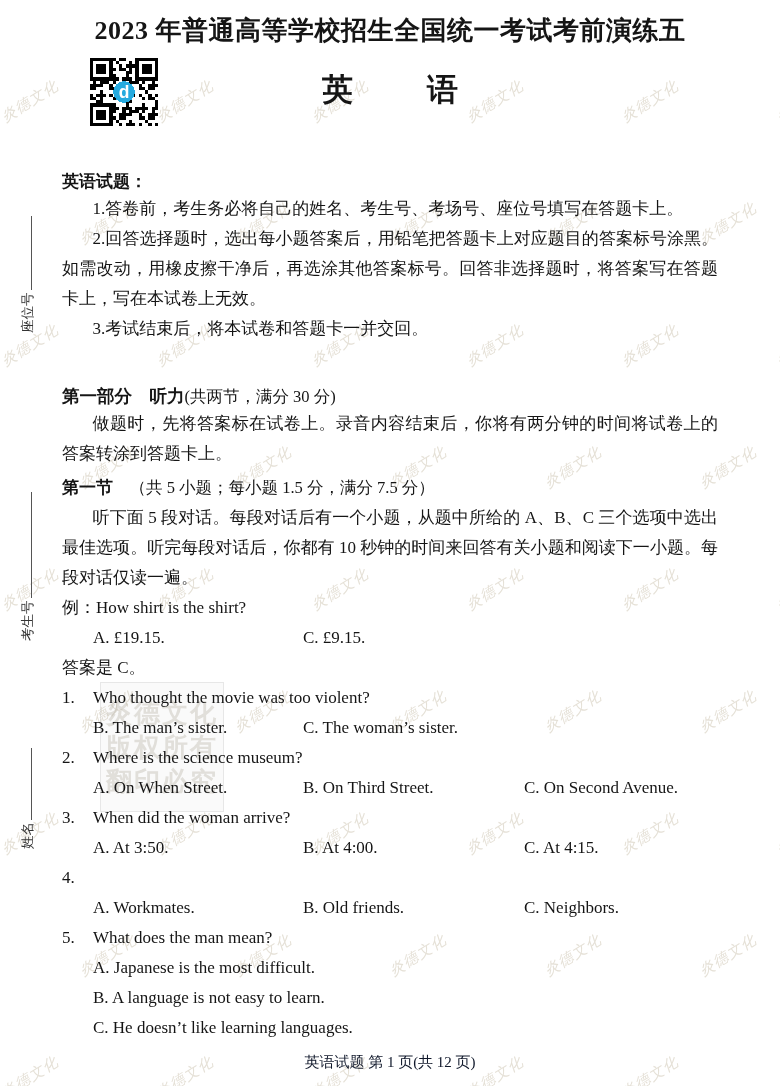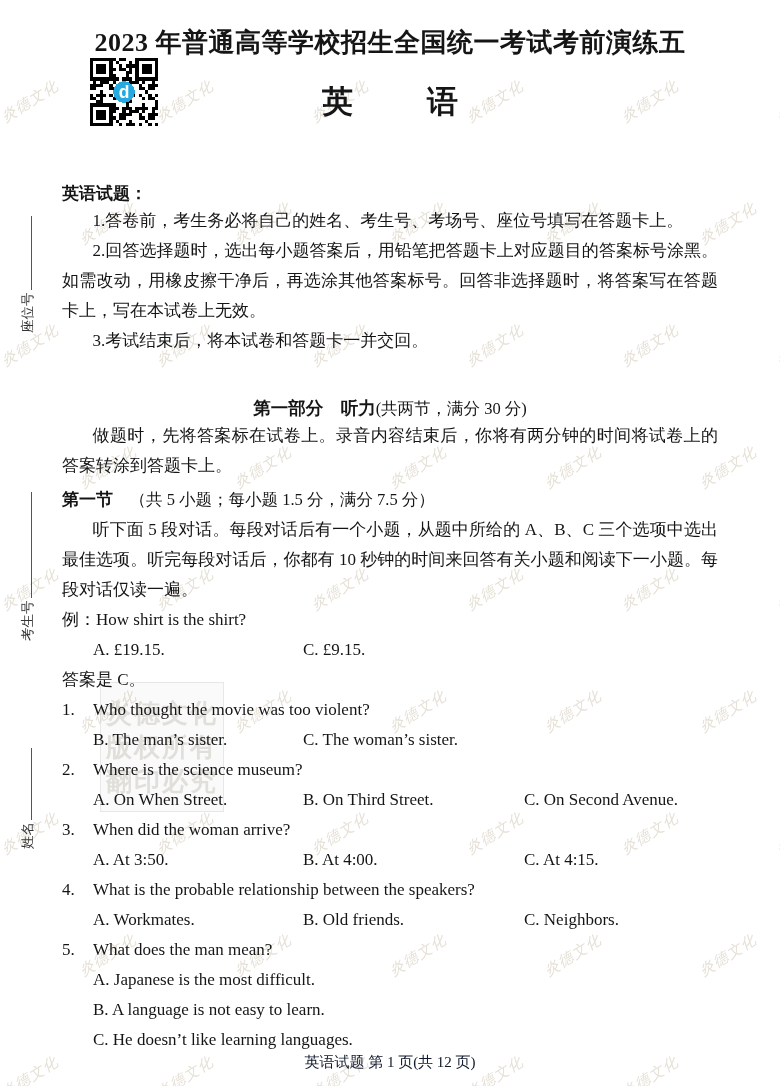--- a/index.html
+++ b/index.html
@@ -35,36 +35,36 @@
   .side-label .blank { display:inline-block; height:12px; border-bottom:1px solid #555; margin-left:2px; }
   .side-seat      { left:19px; top:333px; }
   .side-seat      .blank { width:74px; }
   .side-candidate { left:19px; top:641px; }
   .side-candidate .blank { width:106px; }
   .side-name      { left:19px; top:849px; }
   .side-name      .blank { width:72px; }
   
   .qr { position:absolute; left:90px; top:58px; width:68px; height:68px; z-index:1; }
   
-  .content { position:absolute; left:62px; top:12px; width:656px; z-index:1; }
+  .content { position:absolute; left:62px; top:0; width:656px; z-index:1; }
   .title {
     margin:14px 0 0; font-size:26px; line-height:34px; font-weight:700;
     text-align:center; letter-spacing:.5px;
   }
   .subject-row {
     margin-top:24px; height:36px; display:flex; justify-content:center;
     column-gap:74px; font-size:31px; line-height:36px; font-weight:700;
   }
   .notice-heading {
     margin-top:62px; font-size:17px; line-height:24px; font-weight:700;
     font-family:"Liberation Sans","DejaVu Sans",sans-serif;
   }
   .cn { margin:0; font-size:17px; line-height:30px; text-align:justify; }
   .indent { text-indent:1.8em; }
-  .part-heading { margin-top:40px; font-size:17.5px; line-height:24px;text-align:center; }
+  .part-heading { margin-top:40px; font-size:17.5px; line-height:24px; }
   .hd-bold { font-weight:700; font-family:"Liberation Sans","DejaVu Sans",sans-serif; }
   .hd-rest { font-size:16.5px; }
   .section-heading { margin-top:4px; font-size:17px; line-height:30px; }
   .en-line { font-size:17px; line-height:30px; }
   .options-row {
     display:grid; grid-template-columns:210px 221px 1fr;
     padding-left:31px; font-size:17px; line-height:30px;
   }
   .question-line { display:flex; font-size:17px; line-height:30px; }
   .qnum { flex:none; width:31px; }
@@ -355,21 +355,20 @@
       <span>When did the woman arrive?</span>
     </div>
     <div class="options-row">
       <span>A. At 3:50.</span>
       <span>B. At 4:00.</span>
       <span>C. At 4:15.</span>
     </div>
 
     <div class="question-line">
       <span class="qnum">4.</span>
-      <span>What is the probable relationship between the speakers?</span>
     </div>
     <div class="options-row">
       <span>A. Workmates.</span>
       <span>B. Old friends.</span>
       <span>C. Neighbors.</span>
     </div>
 
     <div class="question-line">
       <span class="qnum">5.</span>
       <span>What does the man mean?</span>

